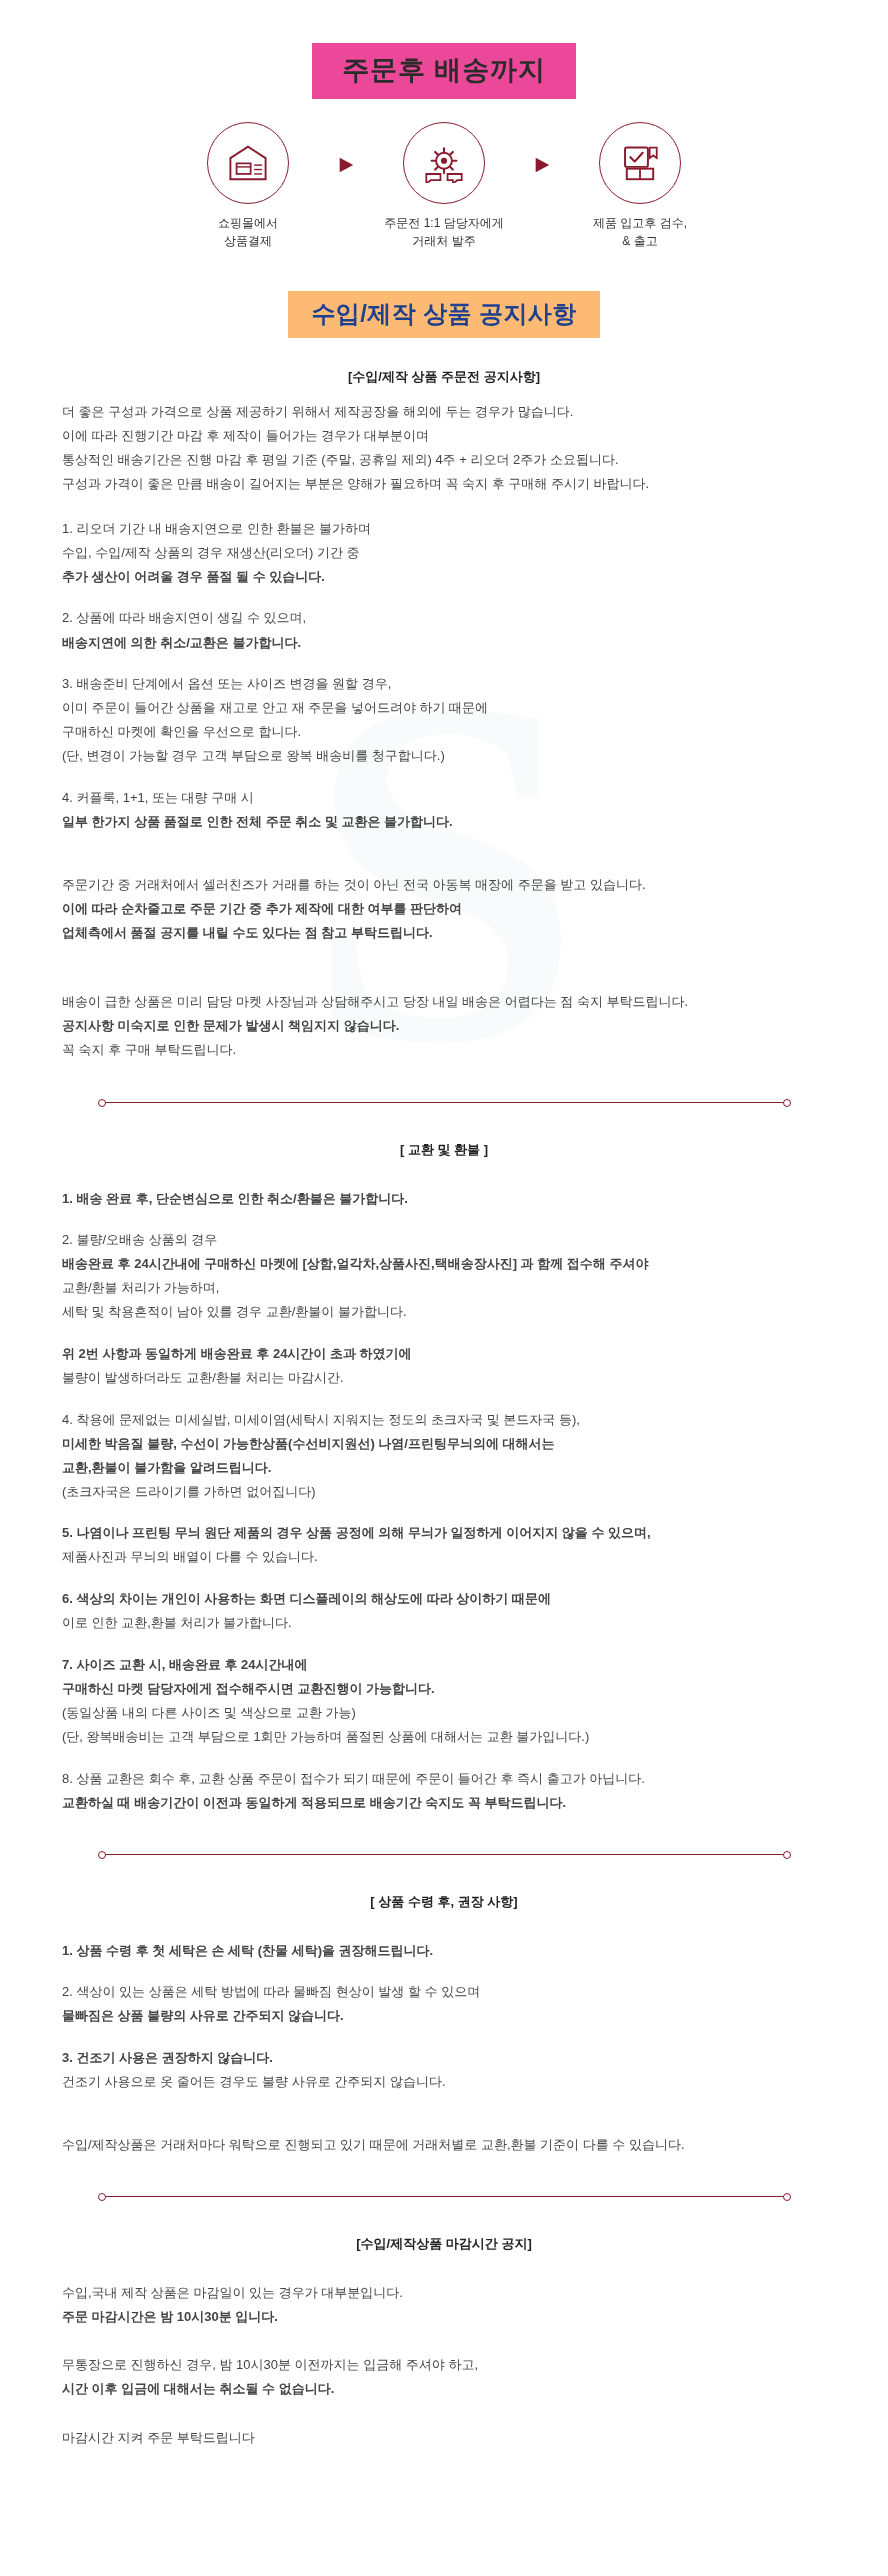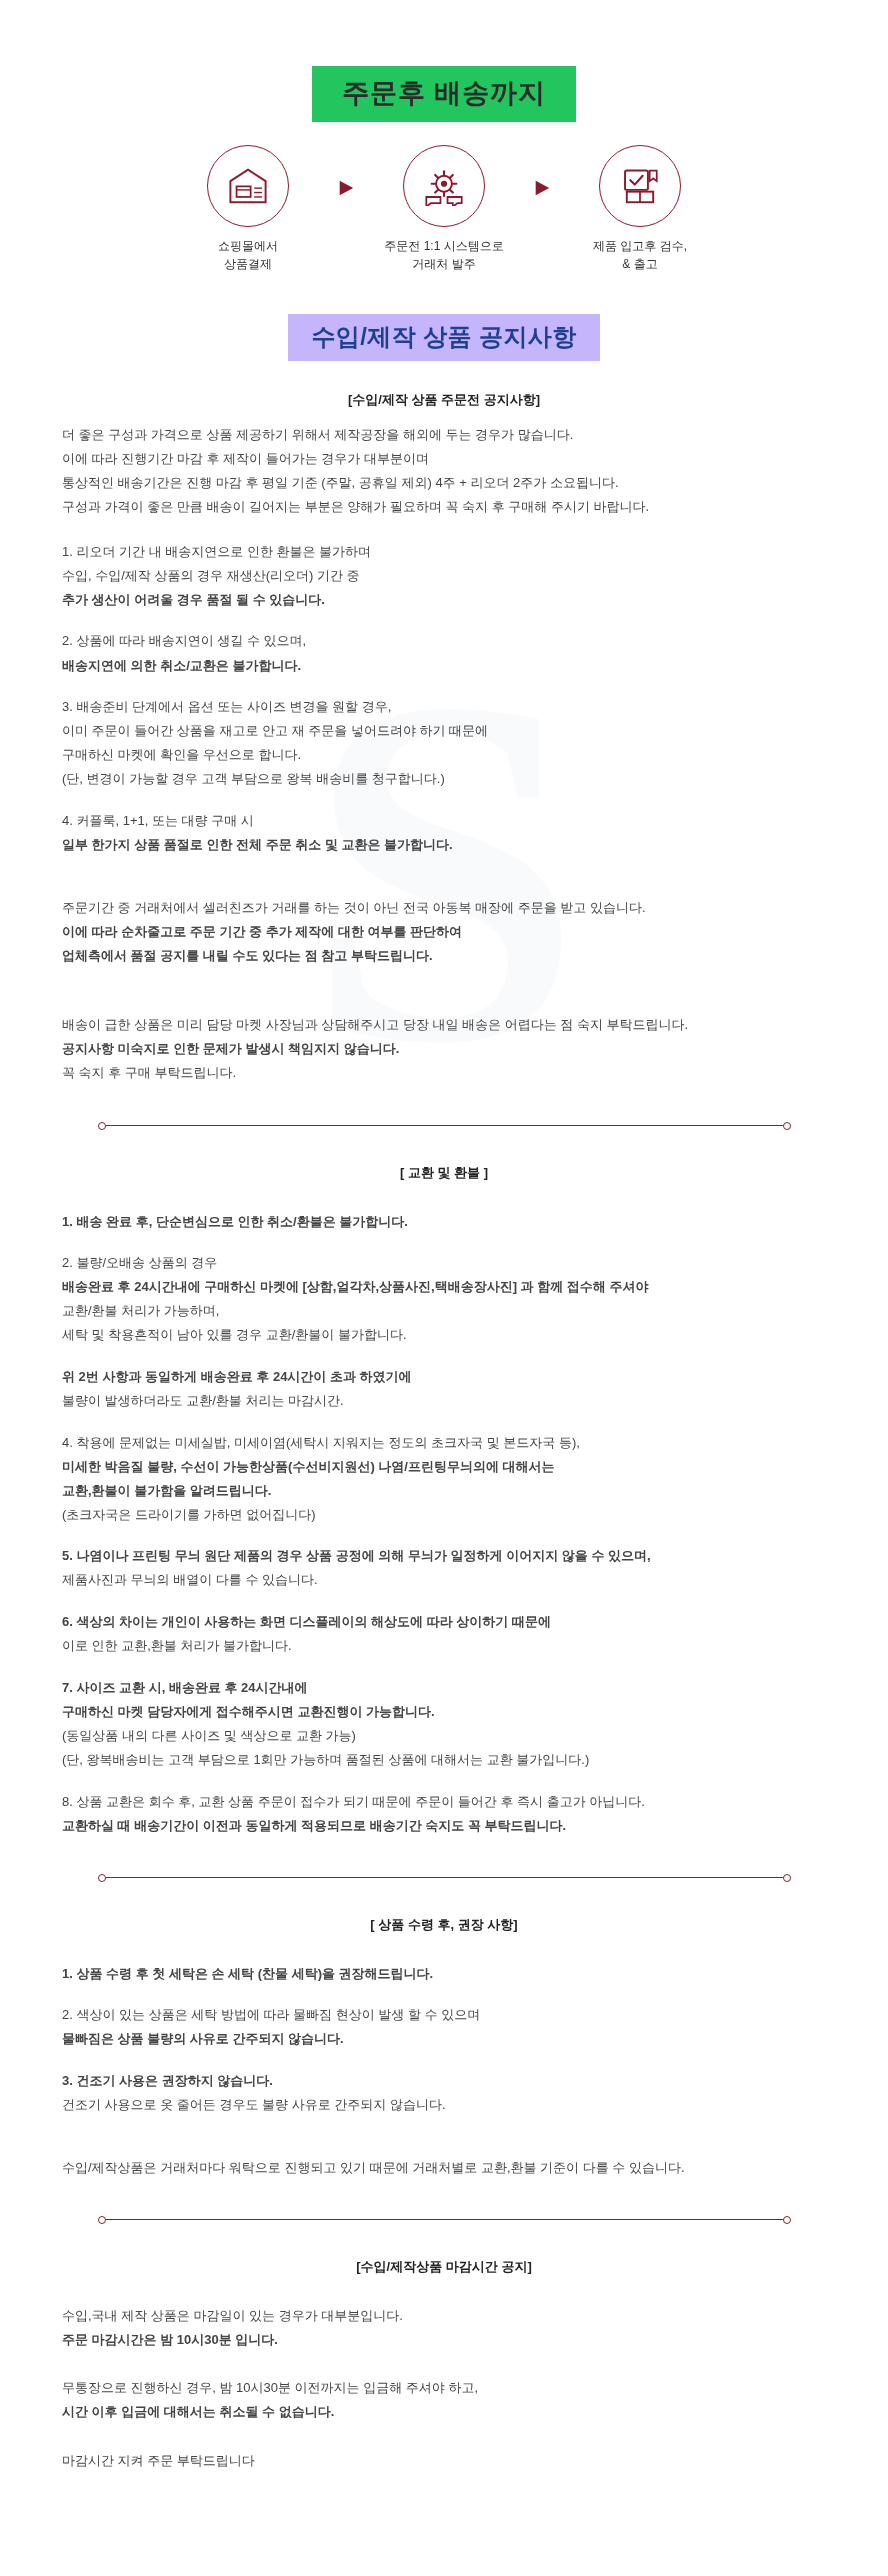--- a/index.html
+++ b/index.html
@@ -22,24 +22,23 @@
   }
 
   
   .banner-wrap {
     text-align: center;
     margin-top: 16px;
     margin-bottom: 23px;
   }
   .banner {
     display: inline-block;
-    background: #22c55e;
+    background: #ec4899;
     padding: 9px 30px 10.7px 30px;
     position: relative;
-    margin-top: 23px;
   }
   .banner .banner-text {
     font-size: 27px;
     font-weight: bold;
     color: #2b2b2b;
     letter-spacing: 0.9px;
     font-family: "Liberation Sans", sans-serif;
   }
 
   
@@ -80,21 +79,21 @@
   }
   .arrow svg { display: block; }
 
   
   .section-title-wrap {
     text-align: center;
     margin: 41px 0 30px 0;
   }
   .section-title {
     display: inline-block;
-    background: #c4b5fd;
+    background: #fdba74;
     padding: 6.2px 23px 8px 23px;
   }
   .section-title .t {
     font-size: 24px;
     font-weight: bold;
     color: #1f3f8f;
     letter-spacing: 0.4px;
   }
 
   
@@ -218,21 +217,21 @@
               <line x1="36" y1="21" x2="40" y2="21"></line>
               <line x1="16" y1="11" x2="19" y2="14"></line>
               <line x1="33" y1="28" x2="36" y2="31"></line>
               <line x1="36" y1="11" x2="33" y2="14"></line>
               <line x1="19" y1="28" x2="16" y2="31"></line>
             </g>
             <path d="M6 36 h16 v7 h-11 l-5 4 z" fill="none" stroke="#8a1b2e" stroke-width="2"></path>
             <path d="M30 36 h16 v7 h-5 l-5 4 v-4 h-6 z" fill="none" stroke="#8a1b2e" stroke-width="2"></path>
           </svg>
         </div>
-        <div class="step-label">주문전 1:1 시스템으로
+        <div class="step-label">주문전 1:1 담당자에게
 거래처 발주</div>
       </div>
 
       <div class="arrow">
         <svg width="18" height="18" viewBox="0 0 20 20">
           <polygon points="3,2 18,10 3,18" fill="#8a1b2e"></polygon>
         </svg>
       </div>
 
       <div class="step">

